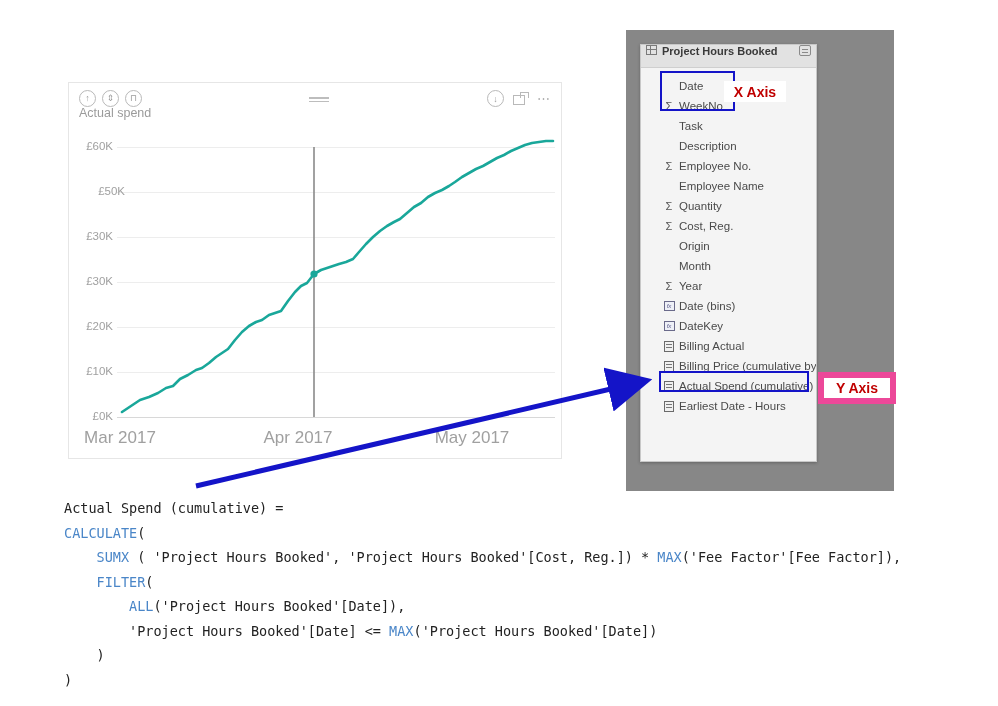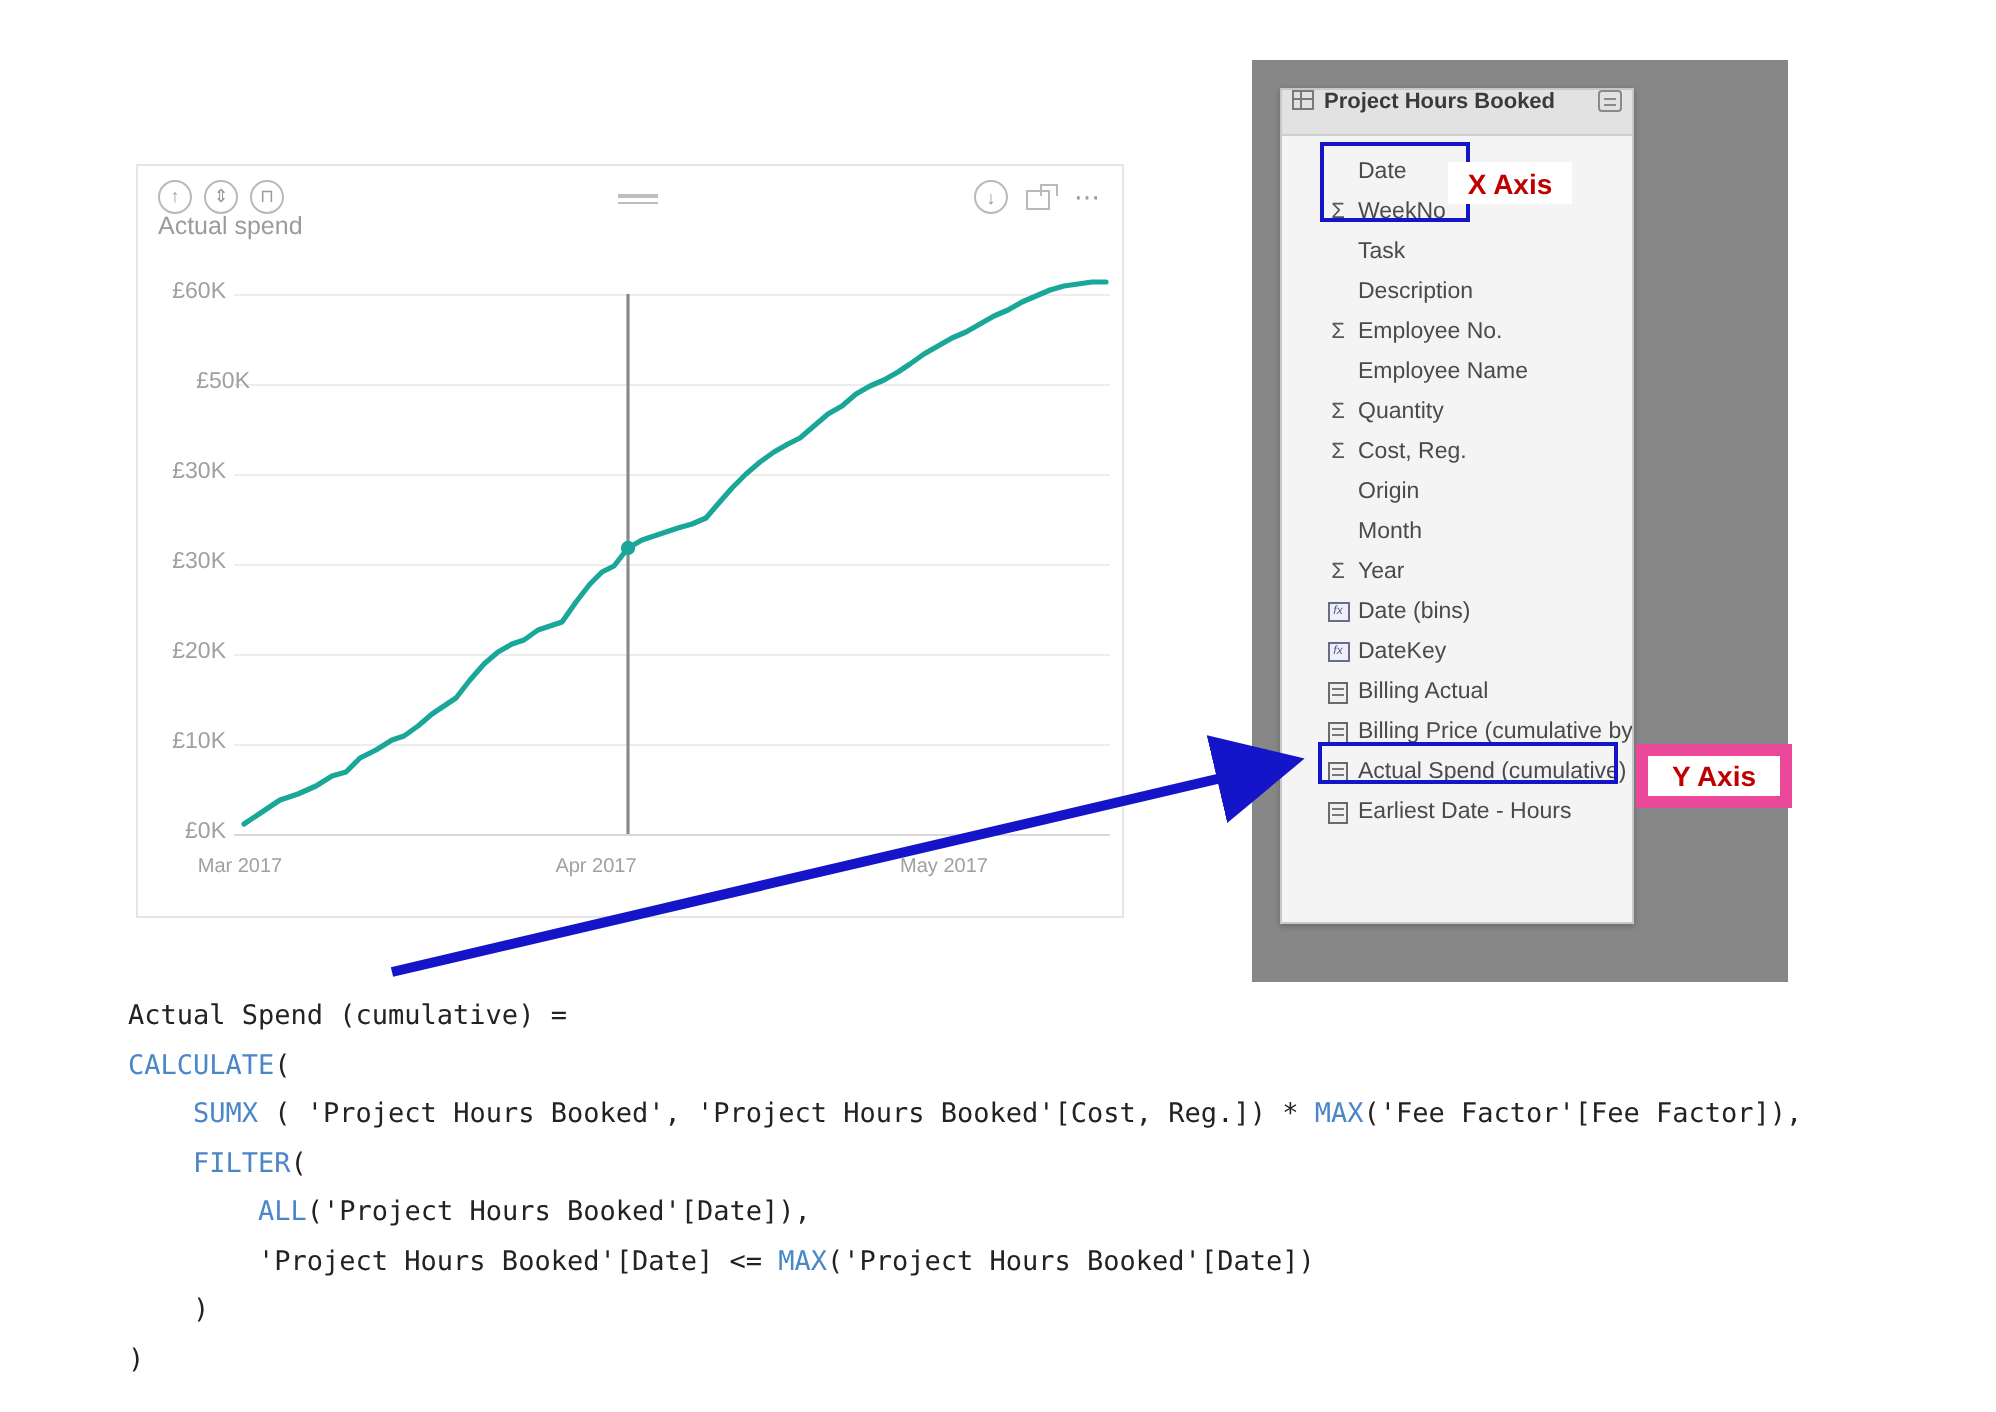--- a/index.html
+++ b/index.html
@@ -24,21 +24,21 @@
   .right-icons{position:absolute;right:10px;top:7px;display:flex;gap:9px;align-items:center;}
   .rc{width:15px;height:15px;border:1px solid #b9b9b9;border-radius:50%;
       display:flex;align-items:center;justify-content:center;color:#9a9a9a;font-size:9px;}
   .focus-ic{width:15px;height:13px;position:relative;}
   .focus-ic span{position:absolute;border:1.3px solid #b9b9b9;}
   .dots{color:#9a9a9a;font-size:13px;letter-spacing:1px;line-height:10px;}
   .chart-title{position:absolute;left:10px;top:23px;font-size:12.5px;color:#9b9b9b;}
 
   #plot{position:absolute;left:0;top:46px;width:494px;height:331px;}
   .ylab{position:absolute;font-size:11.5px;color:#a0a0a0;text-align:right;width:44px;}
-  .xlab{position:absolute;font-size:10px;color:#a0a0a0;text-align:center;width:90px;}
+  .xlab{position:absolute;font-size:17px;color:#a0a0a0;text-align:center;width:90px;}
   svg{display:block;}
 
   
   #model-canvas{position:absolute;left:626px;top:30px;width:268px;height:461px;background:#878787;}
   #field-card{position:absolute;left:640px;top:44px;width:177px;height:418px;
     background:#f4f4f4;border:1px solid #c8c8c8;box-sizing:border-box;
     box-shadow:0 1px 3px rgba(0,0,0,.25);}
   .fc-head{height:23px;background:#e2e2e2;border-bottom:1px solid #cfcfcf;
     display:flex;align-items:flex-start;padding:0 5px;box-sizing:border-box;}
   .fc-title{font-size:11px;font-weight:bold;color:#3a3a3a;margin-left:5px;flex:1;}

